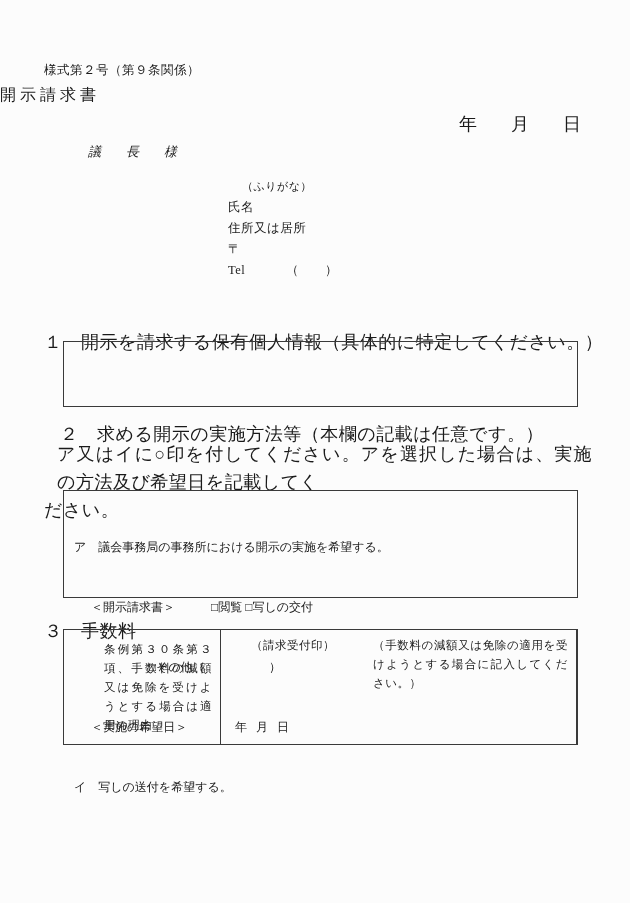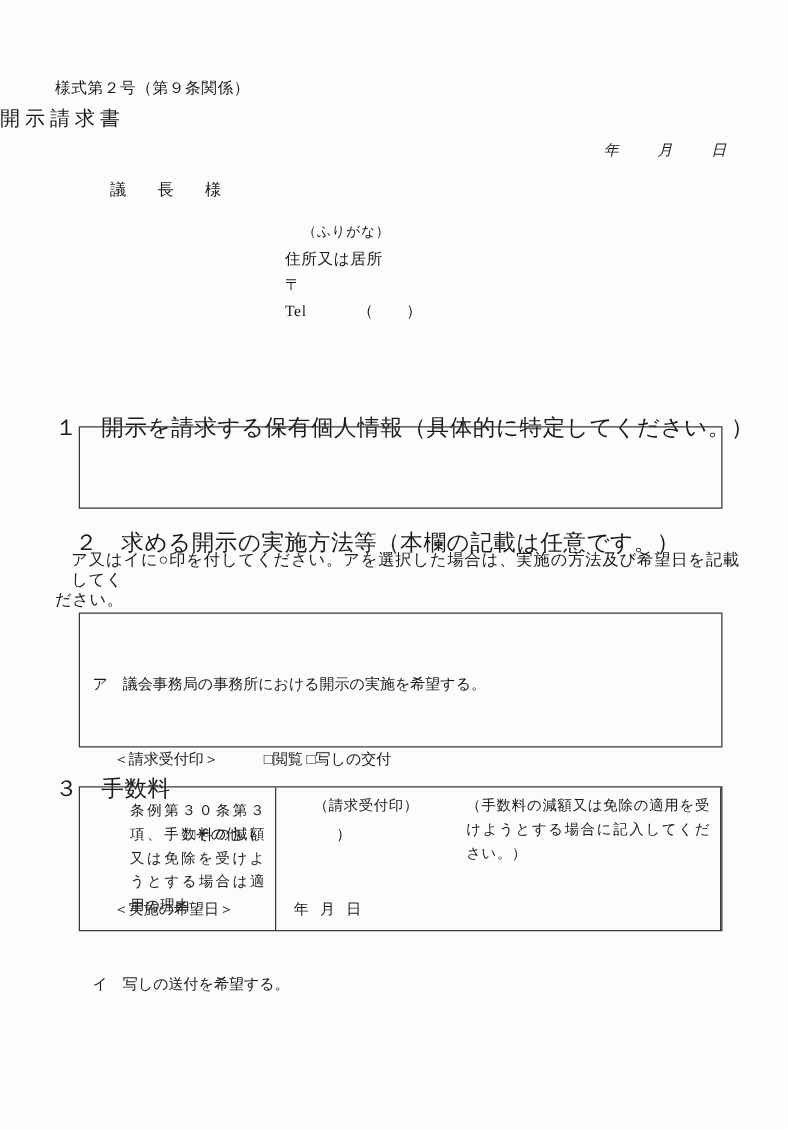--- a/index.html
+++ b/index.html
@@ -27,31 +27,31 @@
     left: 44px; top: 62px;
     font-size: 12.5px;
   }
   #doc-title {
     left: 0; right: 0; top: 85px;
     font-size: 16px;
     letter-spacing: 4px;
   }
   #date-line {
     right: 48px; top: 112px;
-    font-size: 12px;
+    font-size: 18px;
     letter-spacing: 1px;
-    font-style: italic;
   }
   #date-line span { display: inline-block; }
   .gap-sm { width: 22px; }
 
   #addressee {
     left: 88px; top: 143px;
     font-size: 13px;
     letter-spacing: 6px;
+    font-style: italic;
   }
 
   
   #applicant {
     left: 228px; top: 176px;
     font-size: 12.5px;
     line-height: 21px;
   }
   #applicant .furigana {
     margin-left: 14px;
@@ -75,22 +75,22 @@
     font-size: 18px;
     white-space: pre;
   }
   #sec1-head { left: 44px; top: 330px; }
   #sec2-head { left: 60px; top: 422px; }
   #sec3-head { left: 44px; top: 619px; }
 
   #sec2-note {
     left: 44px; top: 440px;
     width: 548px;
-    font-size: 13px;
-    line-height: 16px;
+    font-size: 18px;
+    line-height: 28px;
     text-align: justify;
   }
   #sec2-note .indent { padding-left: 13px; }
 
   
   .box {
     border: 1.3px solid #3a3a3a;
     background: transparent;
     box-sizing: border-box;
   }
@@ -168,39 +168,40 @@
     <span class="gap-sm"></span>
     <span>月</span>
     <span class="gap-sm"></span>
     <span>日</span>
   </div>
 
   <div class="abs jp" id="addressee">議　長　様</div>
 
   <div class="abs jp" id="applicant">
     <div class="furigana">（ふりがな）</div>
+    <div>氏名</div>
     <div>住所又は居所</div>
     <div class="postal">〒</div>
     <div class="tel-row"><span>Tel</span>		<span>（　　）</span></div>
   </div>
 
 
   <div class="abs jp sec-head" id="sec1-head">１　開示を請求する保有個人情報（具体的に特定してください。）</div>
   <div class="abs box" id="sec1-box"></div>
 
   <div class="abs jp sec-head" id="sec2-head">２　求める開示の実施方法等（本欄の記載は任意です。）</div>
   <div class="abs jp" id="sec2-note">
     <div class="indent">ア又はイに○印を付してください。アを選択した場合は、実施の方法及び希望日を記載してく</div>
     <div>ださい。</div>
   </div>
 
   <div class="abs box" id="sec2-box">
     <div id="sec2-box-inner">
       <div>ア　議会事務局の事務所における開示の実施を希望する。</div>
-      <div class="l-indent"><span>＜請求受付印＞</span>		<span>□閲覧</span> <span>□写しの交付</span></div>
+      <div class="l-indent"><span>＜開示請求書＞</span>		<span>□閲覧</span> <span>□写しの交付</span></div>
       <div class="m-indent"><span>□その他（</span>			<span>）</span></div>
       <div class="l-indent"><span>＜実施の希望日＞</span>		<span>年</span>   <span>月</span>   <span>日</span></div>
       <div>イ　写しの送付を希望する。</div>
     </div>
   </div>
 
   <div class="abs jp sec-head" id="sec3-head">３　手数料</div>
   <div class="abs" id="fee-table">
     <div class="cell jp" id="fee-cell-reason">
       <div class="txt">条例第３０条第３項、手数料の減額又は免除を受けようとする場合は適用の理由</div>

